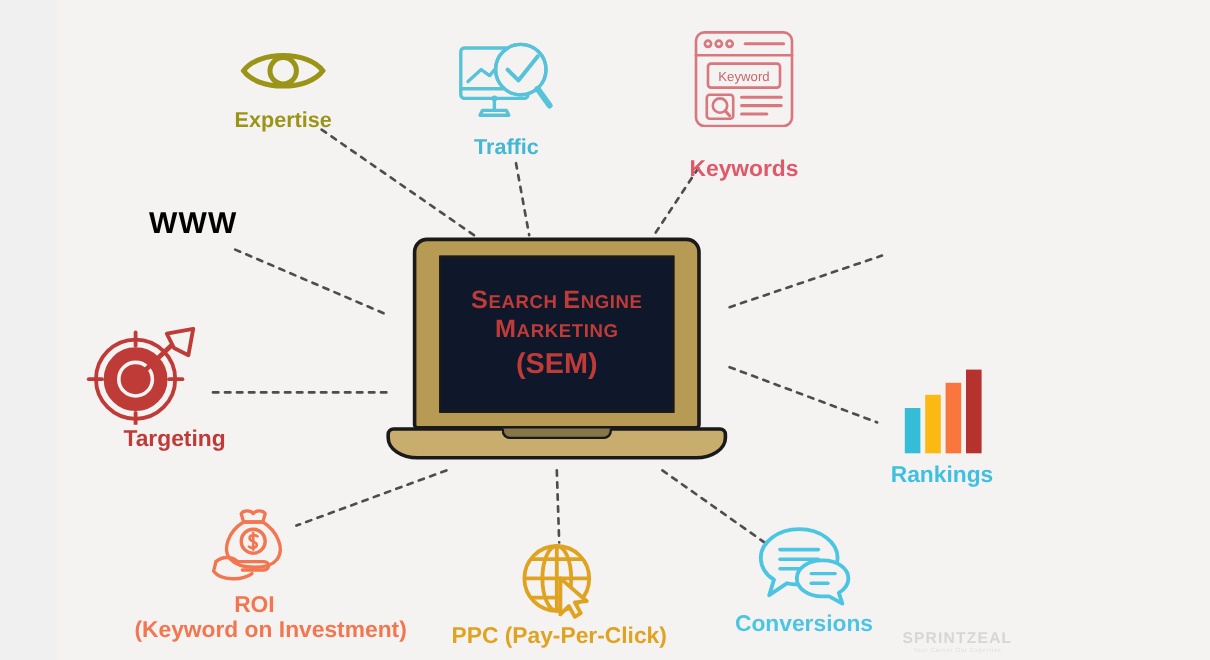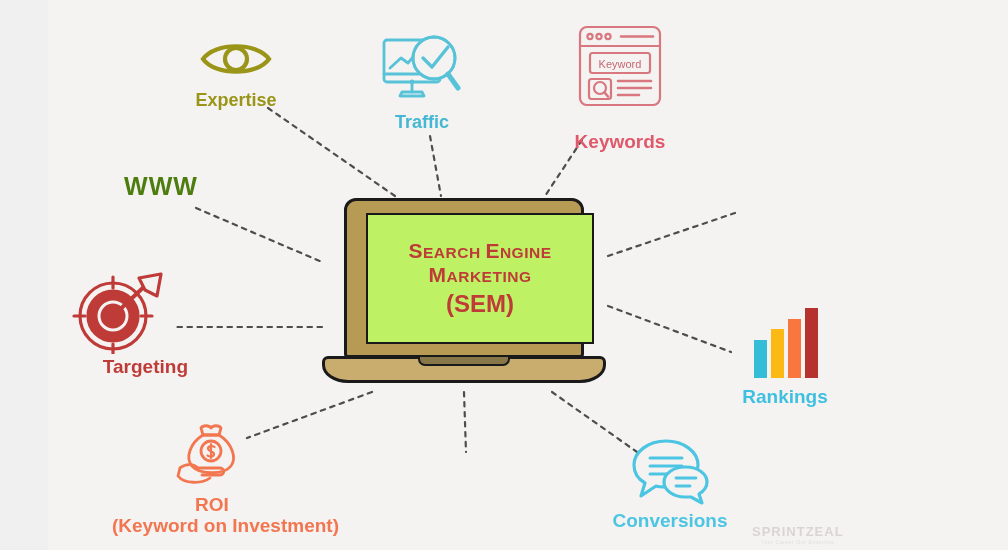--- a/index.html
+++ b/index.html
@@ -63,23 +63,23 @@
     height: 160px;
     background: #b79a54;
     border: 3px solid #1a1a1a;
     border-radius: 12px 12px 4px 4px;
     box-sizing: border-box;
   }
   #laptop-screen {
     position: absolute;
     left: 44px;
     top: 15px;
-    width: 228px;
+    width: 196px;
     height: 131px;
-    background: #bef264;
+    background: #0f172a;
     border: 2.5px solid #191919;
     box-sizing: border-box;
     display: flex;
     flex-direction: column;
     align-items: center;
     justify-content: center;
   }
   #laptop-base {
     position: absolute;
     left: 0;
@@ -249,20 +249,34 @@
         <path d="M22 30 H54" stroke-width="3"></path>
         <path d="M22 38 H42" stroke-width="3"></path>
         <path d="M58 31 C 70 31, 79 38, 79 46 C 79 51, 76 55, 71 58 L 74 67 L 63 61 C 61 61, 59 61, 57 61 C 45 61, 36 54, 36 46 C 36 38, 45 31, 57 31 Z" fill="#f4f3f2"></path>
         <path d="M48 42 H68" stroke-width="2.8"></path>
         <path d="M48 50 H62" stroke-width="2.8"></path>
       </g>
     </svg>
     <span class="label" style="color:#4cc5e3; font-size:19px; margin-top:4px;">Conversions</span>
   </div>
 
+  <div class="node" style="left:376px; top:452px; width:180px;">
+    <svg class="icon" width="66" height="64" viewBox="0 0 66 64" xmlns="http://www.w3.org/2000/svg">
+      <g fill="none" stroke="#e0a321" stroke-width="3.2">
+        <circle cx="31" cy="30" r="27"></circle>
+        <ellipse cx="31" cy="30" rx="12" ry="27"></ellipse>
+        <path d="M4 30 H58"></path>
+        <path d="M9 14 H53"></path>
+        <path d="M9 46 H53"></path>
+        <path d="M31 3 V57"></path>
+      </g>
+      <path d="M34 30 L34 60 L41 53 L46 62 L51 59 L46 50 L56 49 Z" fill="#f4f3f2" stroke="#e0a321" stroke-width="3.2" stroke-linejoin="round"></path>
+    </svg>
+    <span class="label" style="color:#e0a321; font-size:19px; margin-top:4px;">PPC (Pay-Per-Click)</span>
+  </div>
 
   <div class="node" style="left:112px; top:418px; width:200px;">
     <svg class="icon" width="80" height="72" viewBox="0 0 80 72" xmlns="http://www.w3.org/2000/svg">
       <g fill="none" stroke="#f2764f" stroke-width="2.8" stroke-linejoin="round" stroke-linecap="round">
         <path d="M29 10 C 31 7, 37 7, 39 10 C 41 7, 47 7, 49 10 L 47 17 L 31 17 Z"></path>
         <path d="M31 17 C 18 25, 13 40, 20 48 C 28 57, 52 57, 59 48 C 65 40, 60 25, 47 17 Z"></path>
         <circle cx="39" cy="33" r="10"></circle>
         <path d="M39 26 V40 M42.5 29 C 41 27.5, 36 27.5, 36 30.5 C 36 33.5, 42 33, 42 36 C 42 39, 37 39 35.5 37.5" stroke-width="2.2"></path>
         <path d="M8 50 C 14 45, 22 46, 26 50 L 48 50 C 53 50, 53 57, 48 57 L 30 57" stroke-width="2.8"></path>
         <path d="M8 50 L 6 58 C 12 66, 30 66, 38 60" stroke-width="2.8"></path>
@@ -286,21 +300,21 @@
       </g>
       <g stroke="#bf3b38" stroke-width="4" stroke-linecap="round" fill="none">
         <path d="M42 44 L76 12"></path>
       </g>
       <path d="M68 6 L90 2 L86 24 L74 18 Z" fill="#f4f3f2" stroke="#bf3b38" stroke-width="3.2" stroke-linejoin="round"></path>
     </svg>
     <span class="label" style="color:#bf3b38; font-size:19px; margin-top:2px;text-align:right;">Targeting</span>
   </div>
 
   <div class="node" style="left:106px; top:172px; width:110px;">
-    <span class="label" style="color:#4d7c0f; font-size:25px; letter-spacing:1px;">WWW</span>
+    <span class="label" style="color:#000000; font-size:25px; letter-spacing:1px;">WWW</span>
   </div>
 
   <div id="watermark">
     <span>SPRINTZEAL</span>
     <span class="sub">Your Career Our Expertise</span>
   </div>
 
 </div>
 
 </body></html>

